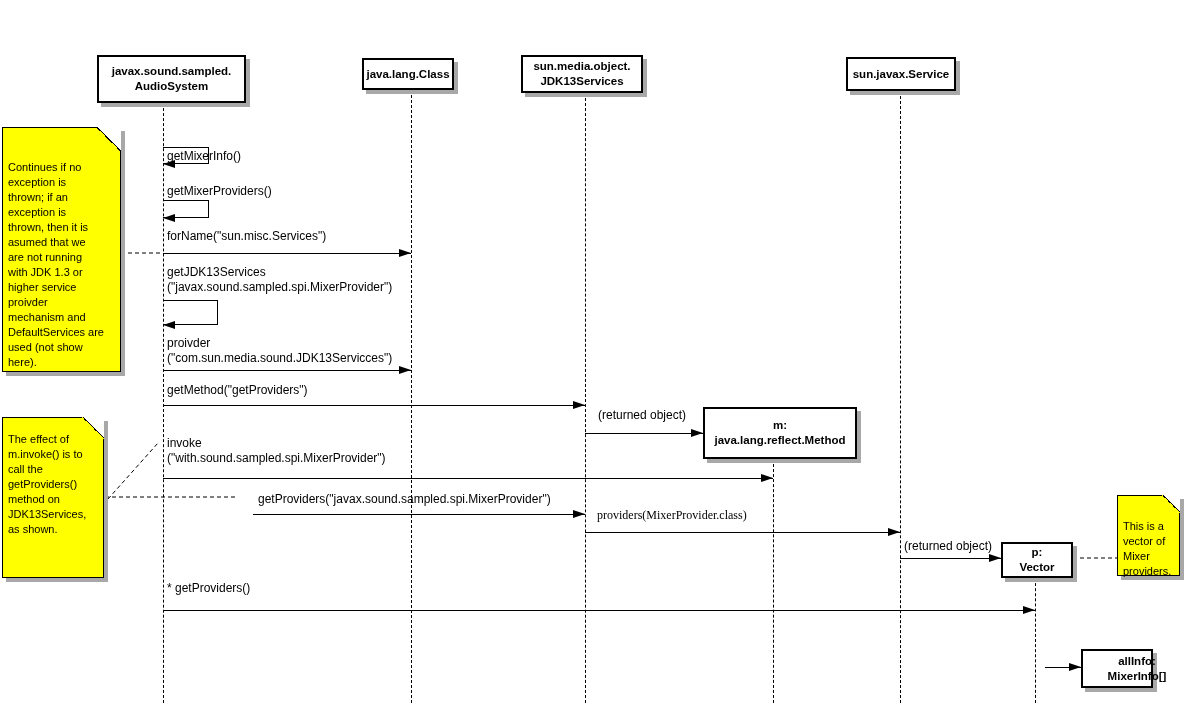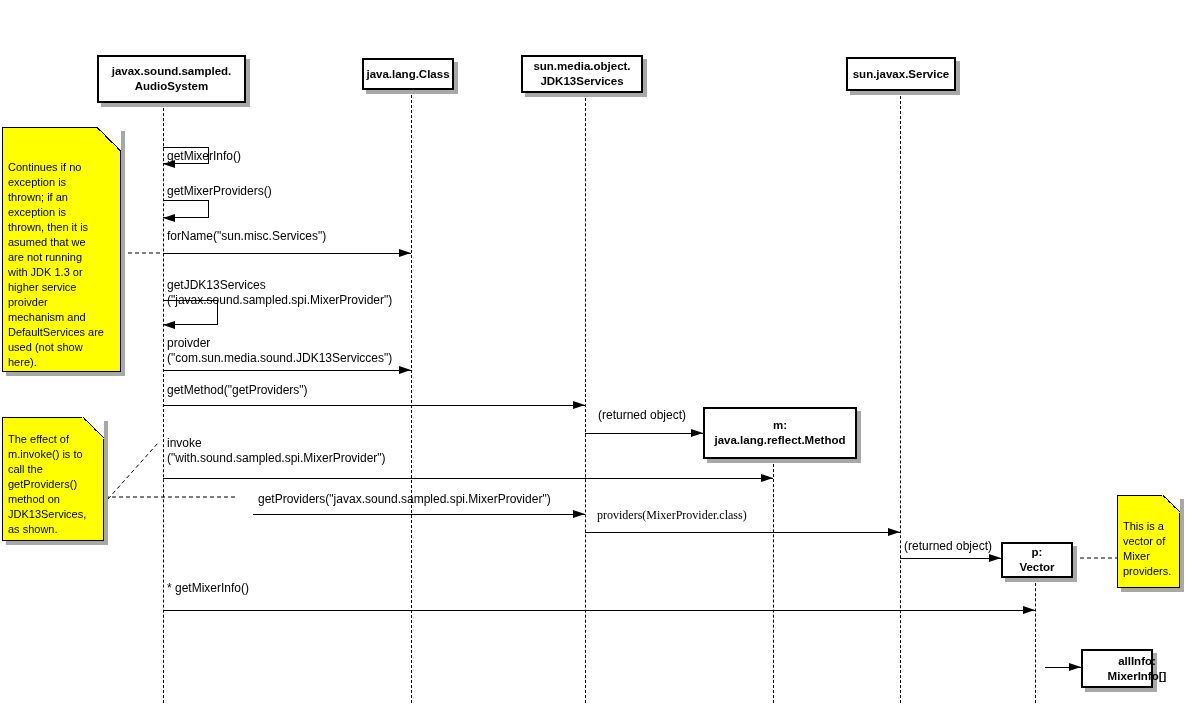--- a/index.html
+++ b/index.html
@@ -84,47 +84,47 @@
 thrown, then it is
 asumed that we
 are not running
 with JDK 1.3 or
 higher service
 proivder
 mechanism and
 DefaultServices are
 used (not show
 here).<div class="fold" style="width: 25px; height: 25px;"></div></div>
-      <div class="note" style="left: 2px; top: 417px; width: 102px; height: 124px; padding-top: 14px;">The effect of
+      <div class="note" style="left: 2px; top: 417px; width: 102px; height: 161px; padding-top: 14px;">The effect of
 m.invoke() is to
 call the
 getProviders()
 method on
 JDK13Services,
 as shown.<div class="fold" style="width: 22px; height: 22px;"></div></div>
-      <div class="note" style="left: 1117px; top: 495px; width: 63px; height: 93px; padding-top: 23px;">This is a
+      <div class="note" style="left: 1117px; top: 495px; width: 63px; height: 81px; padding-top: 23px;">This is a
 vector of
 Mixer
 providers.<div class="fold" style="width: 18px; height: 18px;"></div></div>
       <div class="selfcall" style="left: 163px; top: 147px; width: 45px; height: 15px;">
         <div class="ah-l"></div>
       </div>
       <div class="msglabel" style="left: 167px; top: 121px; margin-top: 28px;">getMixerInfo()</div>
       <div class="selfcall" style="left: 163px; top: 200px; width: 45px; height: 16px;">
         <div class="ah-l"></div>
       </div>
       <div class="msglabel" style="left: 167px; top: 184px;">getMixerProviders()</div>
       <div class="msgline" style="left: 163px; top: 253px; width: 248px;">
         <div class="ah-r"></div>
       </div>
       <div class="msglabel" style="left: 167px; top: 229px;">forName("sun.misc.Services")</div>
       <div class="selfcall" style="left: 163px; top: 300px; width: 54px; height: 23px;">
         <div class="ah-l"></div>
       </div>
-      <div class="msglabel" style="left: 167px; top: 265px; margin-top: 13px;">getJDK13Services
+      <div class="msglabel" style="left: 167px; top: 265px;">getJDK13Services
 ("javax.sound.sampled.spi.MixerProvider")</div>
       <div class="msgline" style="left: 163px; top: 370px; width: 248px;">
         <div class="ah-r"></div>
       </div>
       <div class="msglabel" style="left: 167px; top: 336px;">proivder
 ("com.sun.media.sound.JDK13Servicces")</div>
       <div class="msgline" style="left: 163px; top: 405px; width: 422px;">
         <div class="ah-r"></div>
       </div>
       <div class="msglabel" style="left: 167px; top: 383px;">getMethod("getProviders")</div>
@@ -145,18 +145,18 @@
         <div class="ah-r"></div>
       </div>
       <div class="msglabel" style="left: 597px; top: 508px; font-family: Liberation Serif, serif;">providers(MixerProvider.class)</div>
       <div class="msgline" style="left: 900px; top: 558px; width: 101px;">
         <div class="ah-r"></div>
       </div>
       <div class="msglabel" style="left: 904px; top: 539px;">(returned object)</div>
       <div class="msgline" style="left: 163px; top: 610px; width: 872px;">
         <div class="ah-r"></div>
       </div>
-      <div class="msglabel" style="left: 167px; top: 581px;">* getMixerInfo()</div>
+      <div class="msglabel" style="left: 167px; top: 581px;">* getProviders()</div>
       <div class="msgline" style="left: 1045px; top: 667px; width: 36px;">
         <div class="ah-r"></div>
       </div>
     </div>
 </div>
 
 </body></html>

